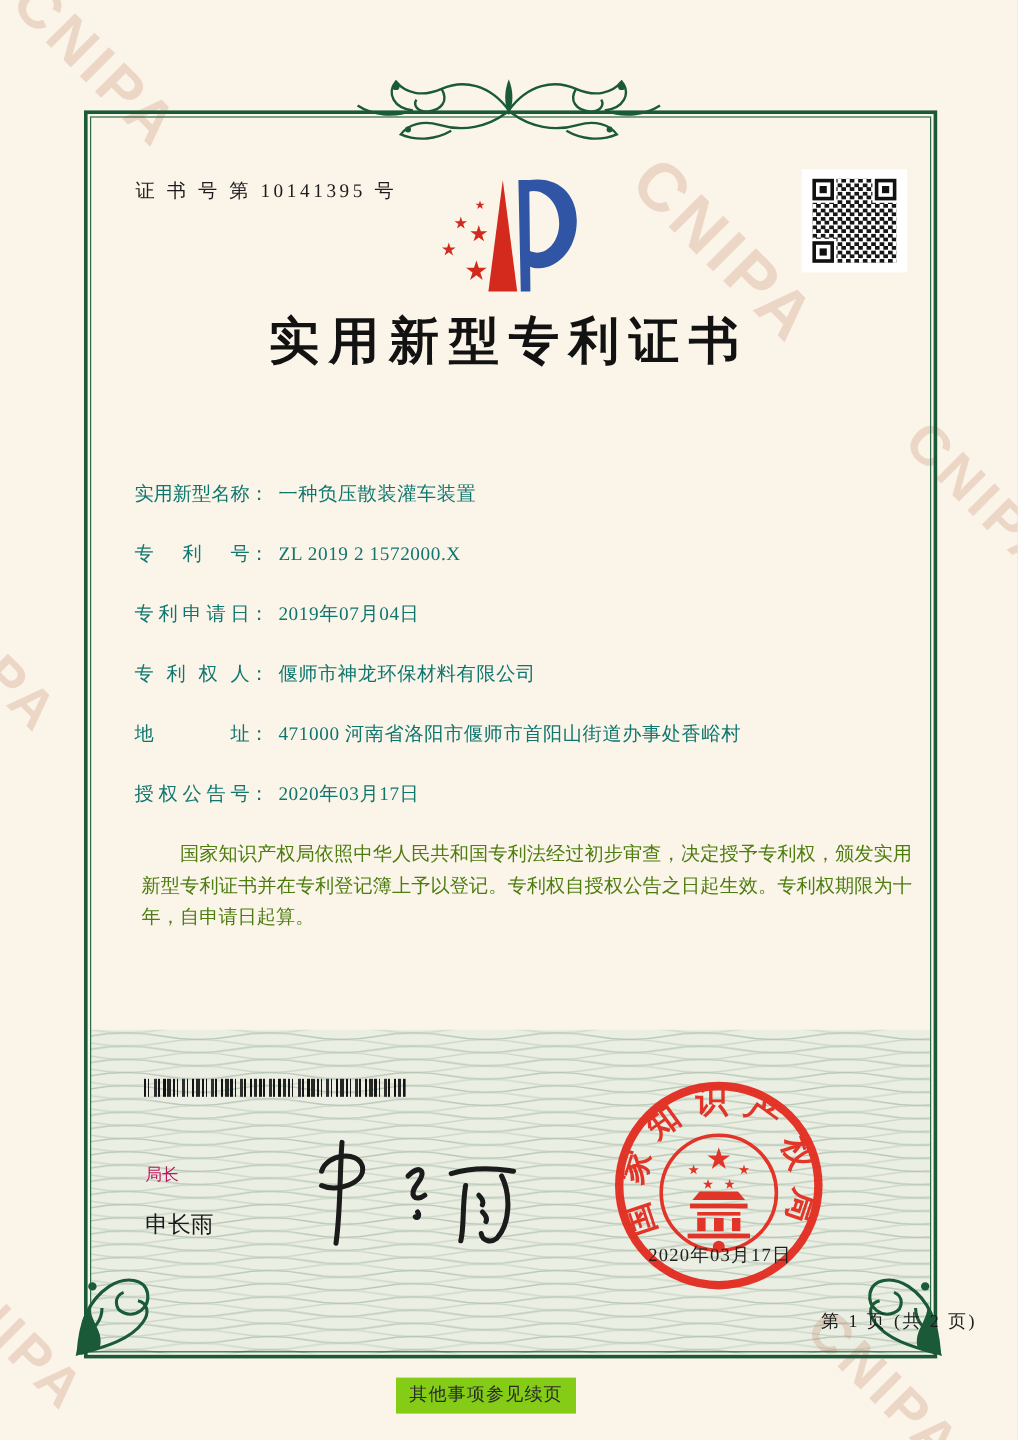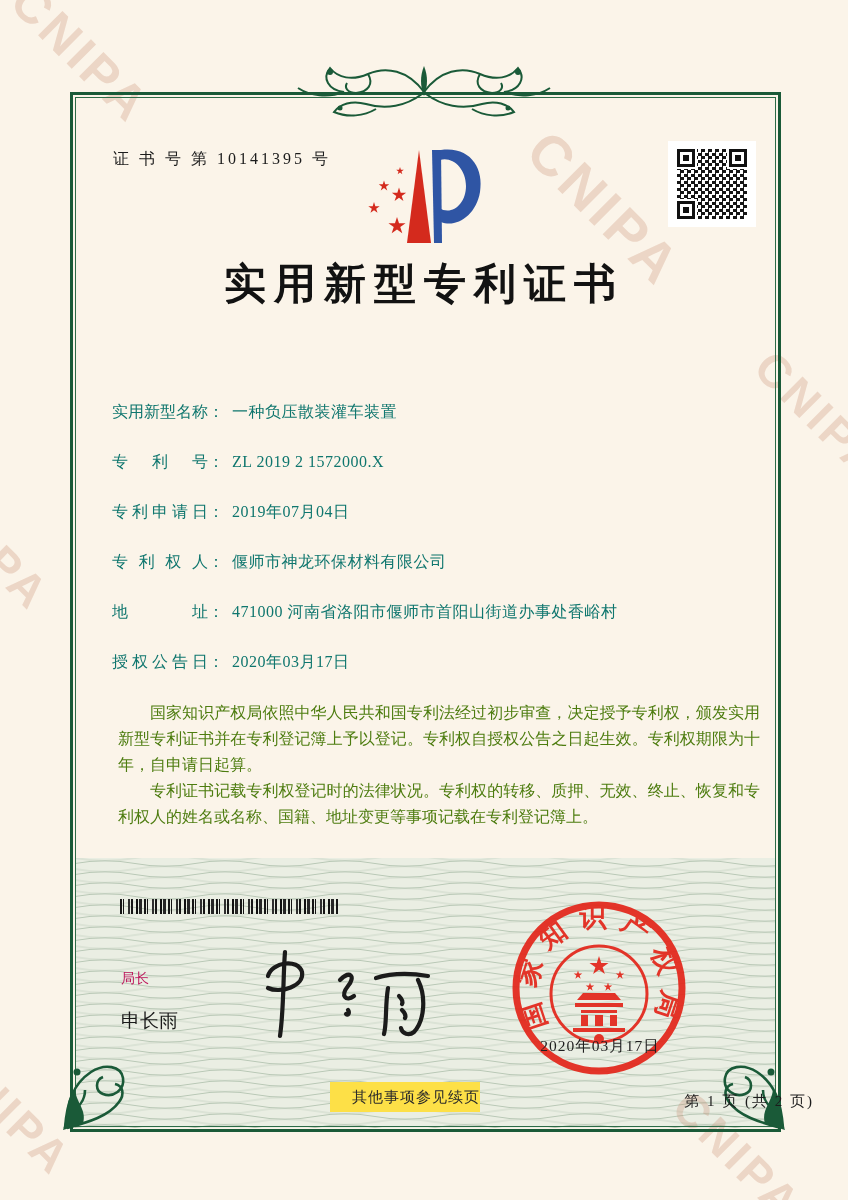--- a/index.html
+++ b/index.html
@@ -54,22 +54,22 @@
   .sig-name{position:absolute;left:121px;top:1008px;font-size:19px;z-index:4;
             font-family:Liberation Mono, monospace;color:#1a1a1a;}
   .sig-svg{position:absolute;left:252px;top:946px;z-index:4;}
   
   .seal{position:absolute;left:509px;top:898px;z-index:5;opacity:0.93;}
   .seal-date{position:absolute;left:512px;top:1036px;width:176px;text-align:center;
              font-size:15.5px;letter-spacing:1px;color:#1f1f1f;z-index:6;}
   
   .page-num{position:absolute;left:0;width:814px;top:1092px;text-align:right;font-size:15px;
             letter-spacing:2px;z-index:4;color:#1c1c1c;}
-  .note{position:absolute;left:330px;top:1082px;width:150px;height:30px;background:#fde047;
-        z-index:4;text-align:right;line-height:30px;font-size:15px;letter-spacing:1px;color:#2a2a2a;}
+  .note{position:absolute;left:330px;top:1148px;width:150px;height:30px;background:#84cc16;
+        z-index:4;text-align:center;line-height:30px;font-size:15px;letter-spacing:1px;color:#2a2a2a;}
 </style>
 </head>
 <body>
 
 <div class="page">
 
   <svg width="0" height="0" style="position:absolute">
     <defs>
       <polygon id="star" points="0,-10 2.25,-3.09 9.51,-3.09 3.63,1.18 5.88,8.09 0,3.82 -5.88,8.09 -3.63,1.18 -9.51,-3.09 -2.25,-3.09"></polygon>
     </defs>
@@ -163,27 +163,26 @@
     <div class="frow">
       <span class="flabel">专利申请日</span><span>：</span><span class="fvalue">2019年07月04日</span>
     </div>
     <div class="frow">
       <span class="flabel">专利权人</span><span>：</span><span class="fvalue">偃师市神龙环保材料有限公司</span>
     </div>
     <div class="frow">
       <span class="flabel">地址</span><span>：</span><span class="fvalue">471000 河南省洛阳市偃师市首阳山街道办事处香峪村</span>
     </div>
     <div class="frow">
-      <span class="flabel">授权公告日</span><span>：</span><span class="fvalue">2020年03月17日</span>
+      <span class="flabel">授权公告号</span><span>：</span><span class="fvalue">2020年03月17日</span>
     </div>
   </div>
 
   <div class="body-text">
     <p>国家知识产权局依照中华人民共和国专利法经过初步审查，决定授予专利权，颁发实用新型专利证书并在专利登记簿上予以登记。专利权自授权公告之日起生效。专利权期限为十年，自申请日起算。</p>
-    <p>专利证书记载专利权登记时的法律状况。专利权的转移、质押、无效、终止、恢复和专利权人的姓名或名称、国籍、地址变更等事项记载在专利登记簿上。</p>
   </div>
 
   <div class="barcode"></div>
 
   <div class="sig-title">局长</div>
   <div class="sig-name">申长雨</div>
   <svg class="sig-svg" width="190" height="95" viewBox="0 0 190 95">
     <g stroke="#1b1b1b" stroke-width="4.2" fill="none" stroke-linecap="round">
       <path d="M16,30 C20,16 46,12 50,26 C53,40 28,48 16,42"></path>
       <path d="M33,6 C31,30 32,62 28,90"></path>

